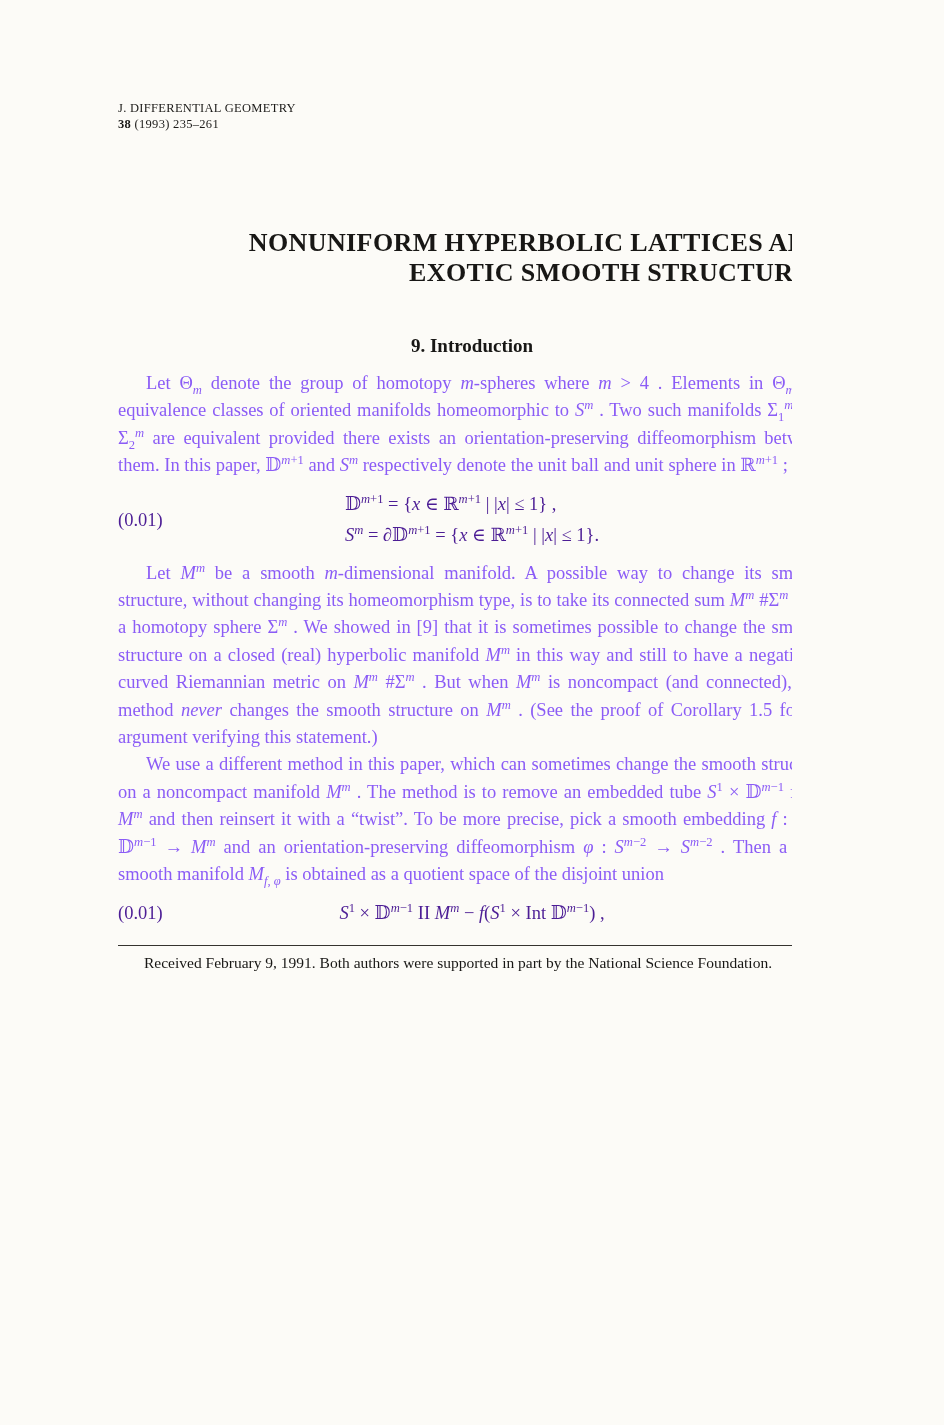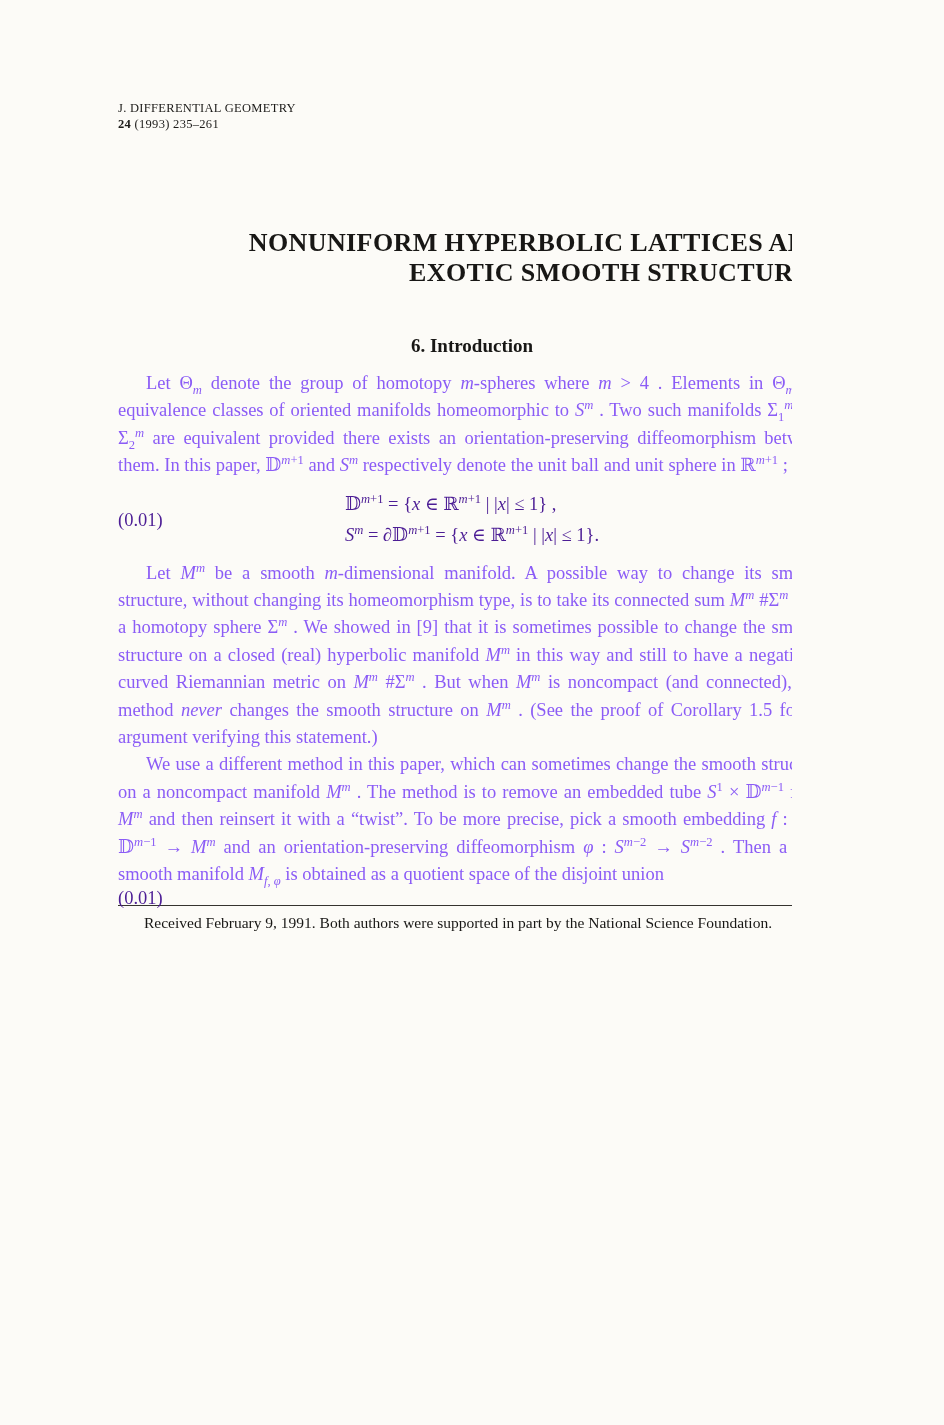--- a/index.html
+++ b/index.html
@@ -96,48 +96,51 @@
   }
 </style>
 </head>
 <body>
 
 <div class="page">
   <div class="content">
 
     <header class="journal-header">
       <div>J. DIFFERENTIAL GEOMETRY</div>
-      <div><b>24</b> (1993) 235–261</div>
+      <div><b>38</b> (1993) 235–261</div>
     </header>
 
     <h1 class="paper-title">
       <span class="title-line">NONUNIFORM HYPERBOLIC LATTICES AND</span>
       <span class="title-line">EXOTIC SMOOTH STRUCTURES</span>
     </h1>
 
 
-    <h2 class="section-heading">6. Introduction</h2>
+    <h2 class="section-heading">9. Introduction</h2>
 
     <p class="para indent first-para">Let Θ<sub><i>m</i></sub> denote the group of homotopy <i>m</i>-spheres where <i>m</i> &gt; 4 . Elements in Θ<sub><i>m</i></sub> are equivalence classes of oriented manifolds homeomorphic to <i>S</i><sup><i>m</i></sup> . Two such manifolds Σ<sub>1</sub><sup><i>m</i></sup> and Σ<sub>2</sub><sup><i>m</i></sup> are equivalent provided there exists an orientation-preserving diffeomorphism between them. In this paper, 𝔻<sup><i>m</i>+1</sup> and <i>S</i><sup><i>m</i></sup> respectively denote the unit ball and unit sphere in ℝ<sup><i>m</i>+1</sup> ; i.e.,</p>
 
     <div class="equation">
       <span class="eq-tag">(0.01)</span>
       <div class="eq-lines">
         <div class="eq-line">𝔻<sup><i>m</i>+1</sup> = {<i>x</i> ∈ ℝ<sup><i>m</i>+1</sup> | |<i>x</i>| ≤ 1} ,</div>
         <div class="eq-line"><i>S</i><sup><i>m</i></sup> = ∂𝔻<sup><i>m</i>+1</sup> = {<i>x</i> ∈ ℝ<sup><i>m</i>+1</sup> | |<i>x</i>| ≤ 1}.</div>
       </div>
     </div>
 
 
     <p class="para indent">Let <i>M</i><sup><i>m</i></sup> be a smooth <i>m</i>-dimensional manifold. A possible way to change its smooth structure, without changing its homeomorphism type, is to take its connected sum <i>M</i><sup><i>m</i></sup> #Σ<sup><i>m</i></sup> with a homotopy sphere Σ<sup><i>m</i></sup> . We showed in [9] that it is sometimes possible to change the smooth structure on a closed (real) hyperbolic manifold <i>M</i><sup><i>m</i></sup> in this way and still to have a negatively curved Riemannian metric on <i>M</i><sup><i>m</i></sup> #Σ<sup><i>m</i></sup> . But when <i>M</i><sup><i>m</i></sup> is noncompact (and connected), this method <i>never</i> changes the smooth structure on <i>M</i><sup><i>m</i></sup> . (See the proof of Corollary 1.5 for an argument verifying this statement.)</p>
 
     <p class="para indent">We use a different method in this paper, which can sometimes change the smooth structure on a noncompact manifold <i>M</i><sup><i>m</i></sup> . The method is to remove an embedded tube <i>S</i><sup>1</sup> × 𝔻<sup><i>m</i>−1</sup> from <i>M</i><sup><i>m</i></sup> and then reinsert it with a “twist”. To be more precise, pick a smooth embedding <i>f</i> : <i>S</i><sup>1</sup> × 𝔻<sup><i>m</i>−1</sup> → <i>M</i><sup><i>m</i></sup> and an orientation-preserving diffeomorphism <i>φ</i> : <i>S</i><sup><i>m</i>−2</sup> → <i>S</i><sup><i>m</i>−2</sup> . Then a new smooth manifold <i>M</i><sub><i>f</i>, <i>φ</i></sub> is obtained as a quotient space of the disjoint union</p>
 
     <div class="equation">
       <span class="eq-tag">(0.01)</span>
+      <div class="eq-lines">
+        <div class="eq-line"><i>S</i><sup>1</sup> × 𝔻<sup><i>m</i>−1</sup> II <i>M</i><sup><i>m</i></sup> − <i>f</i>(<i>S</i><sup>1</sup> × Int 𝔻<sup><i>m</i>−1</sup>) ,</div>
+      </div>
     </div>
 
     <footer class="footnote">
       <p class="footnote-text">Received February 9, 1991. Both authors were supported in part by the National Science Foundation.</p>
     </footer>
 
   </div>
 </div>
 
 </body></html>

